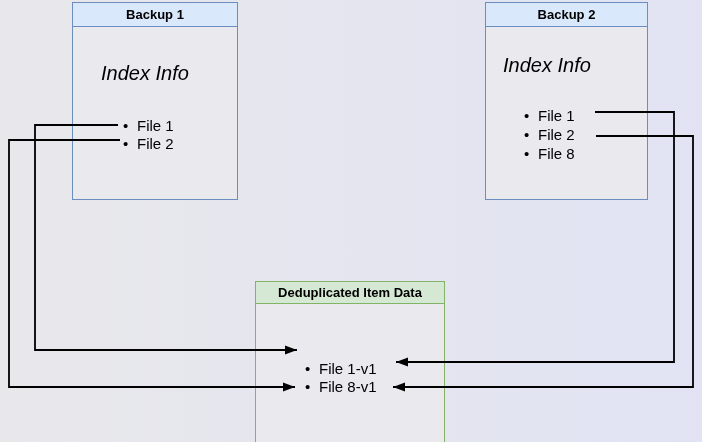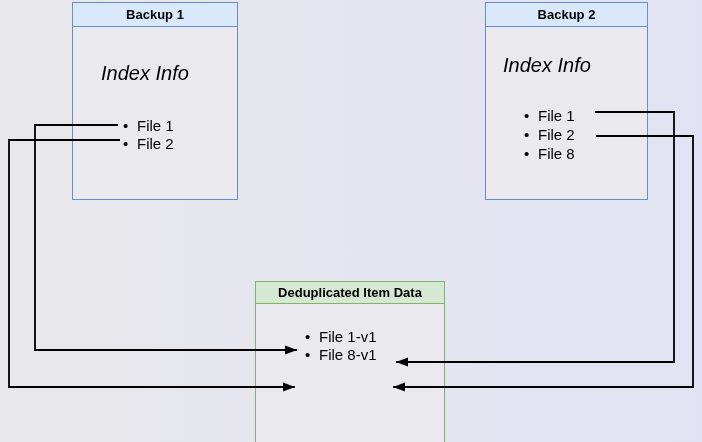--- a/index.html
+++ b/index.html
@@ -27,21 +27,21 @@
   .info-label{position:absolute;font-size:20px;z-index:3;font-style:italic;}
   #backup1-info{left:101px;top:62px;}
   #backup2-info{left:503px;top:54px;}
   .list{position:absolute;z-index:3;}
   .li{font-size:15px;white-space:nowrap;}
   .li::before{content:"\2022";display:inline-block;width:14px;text-align:left;padding-left:2px;}
   #backup1-list{left:121px;top:117px;}
   #backup1-list .li{height:18px;line-height:18px;}
   #backup2-list{left:522px;top:106px;}
   #backup2-list .li{height:19px;line-height:19px;}
-  #dedup-list{left:303px;top:328px;}
+  #dedup-list{left:303px;top:360px;}
   #dedup-list .li{height:18px;line-height:18px;}
 </style>
 </head>
 <body>
 
 <div class="canvas">
 
   <svg id="connectors" viewBox="0 0 702 442" xmlns="http://www.w3.org/2000/svg">
     <defs>
       <marker id="arrowhead" markerUnits="userSpaceOnUse" markerWidth="14" markerHeight="11" refX="13" refY="5" orient="auto">

